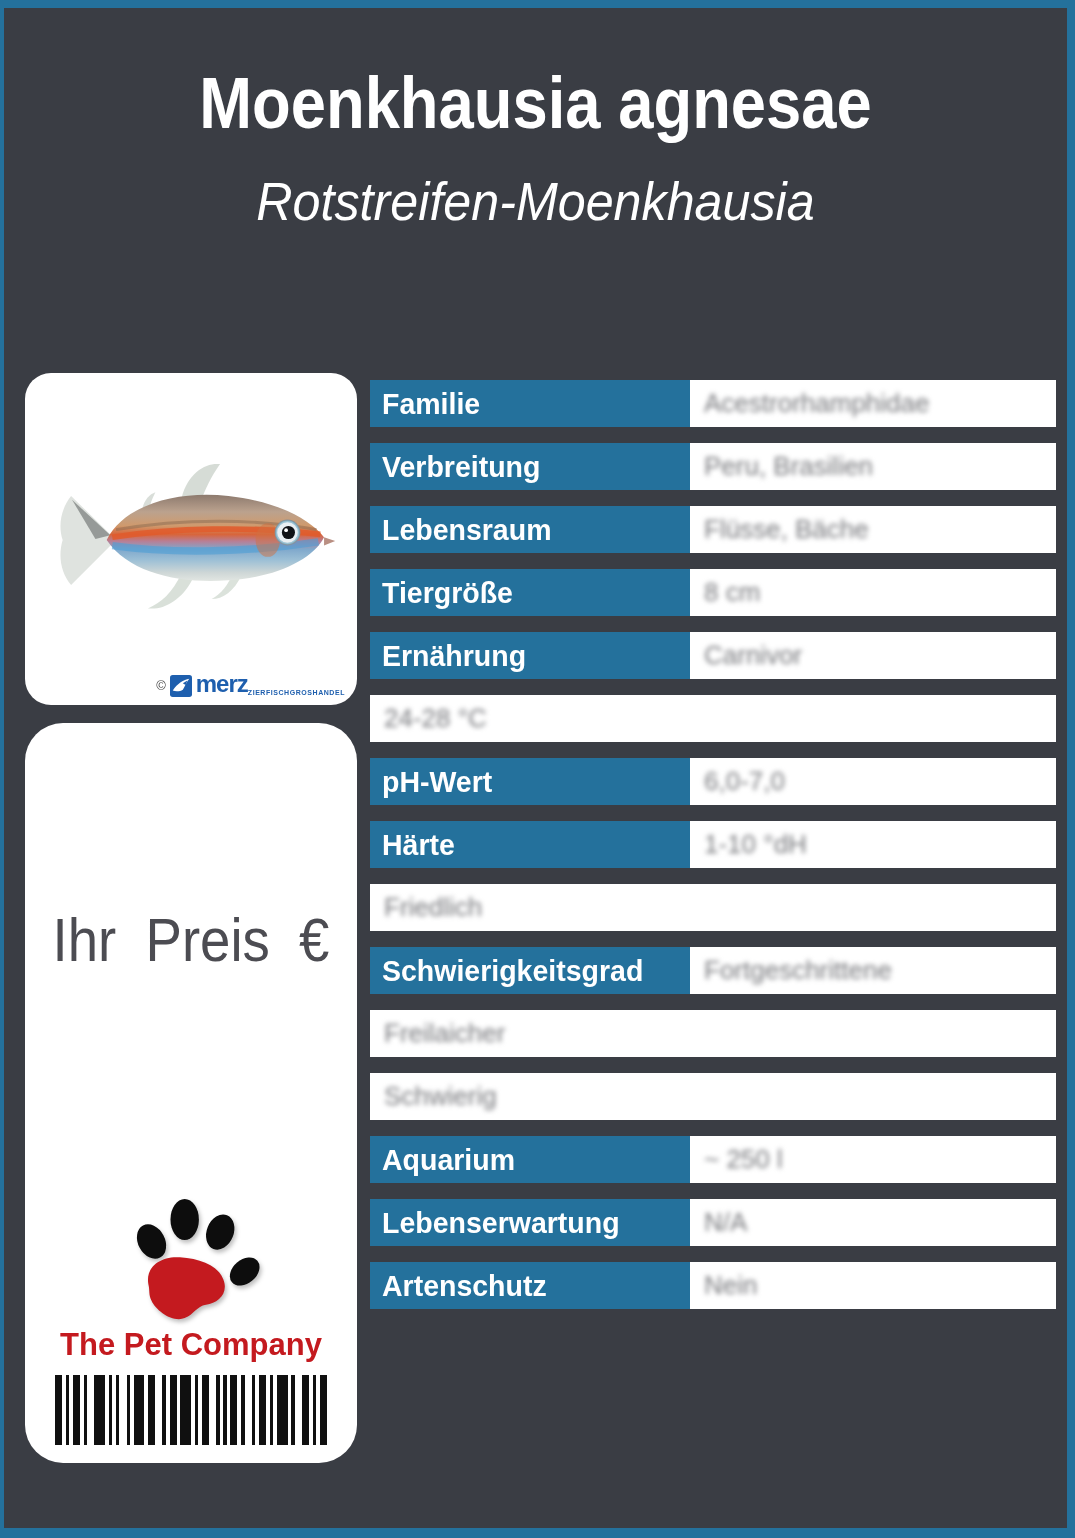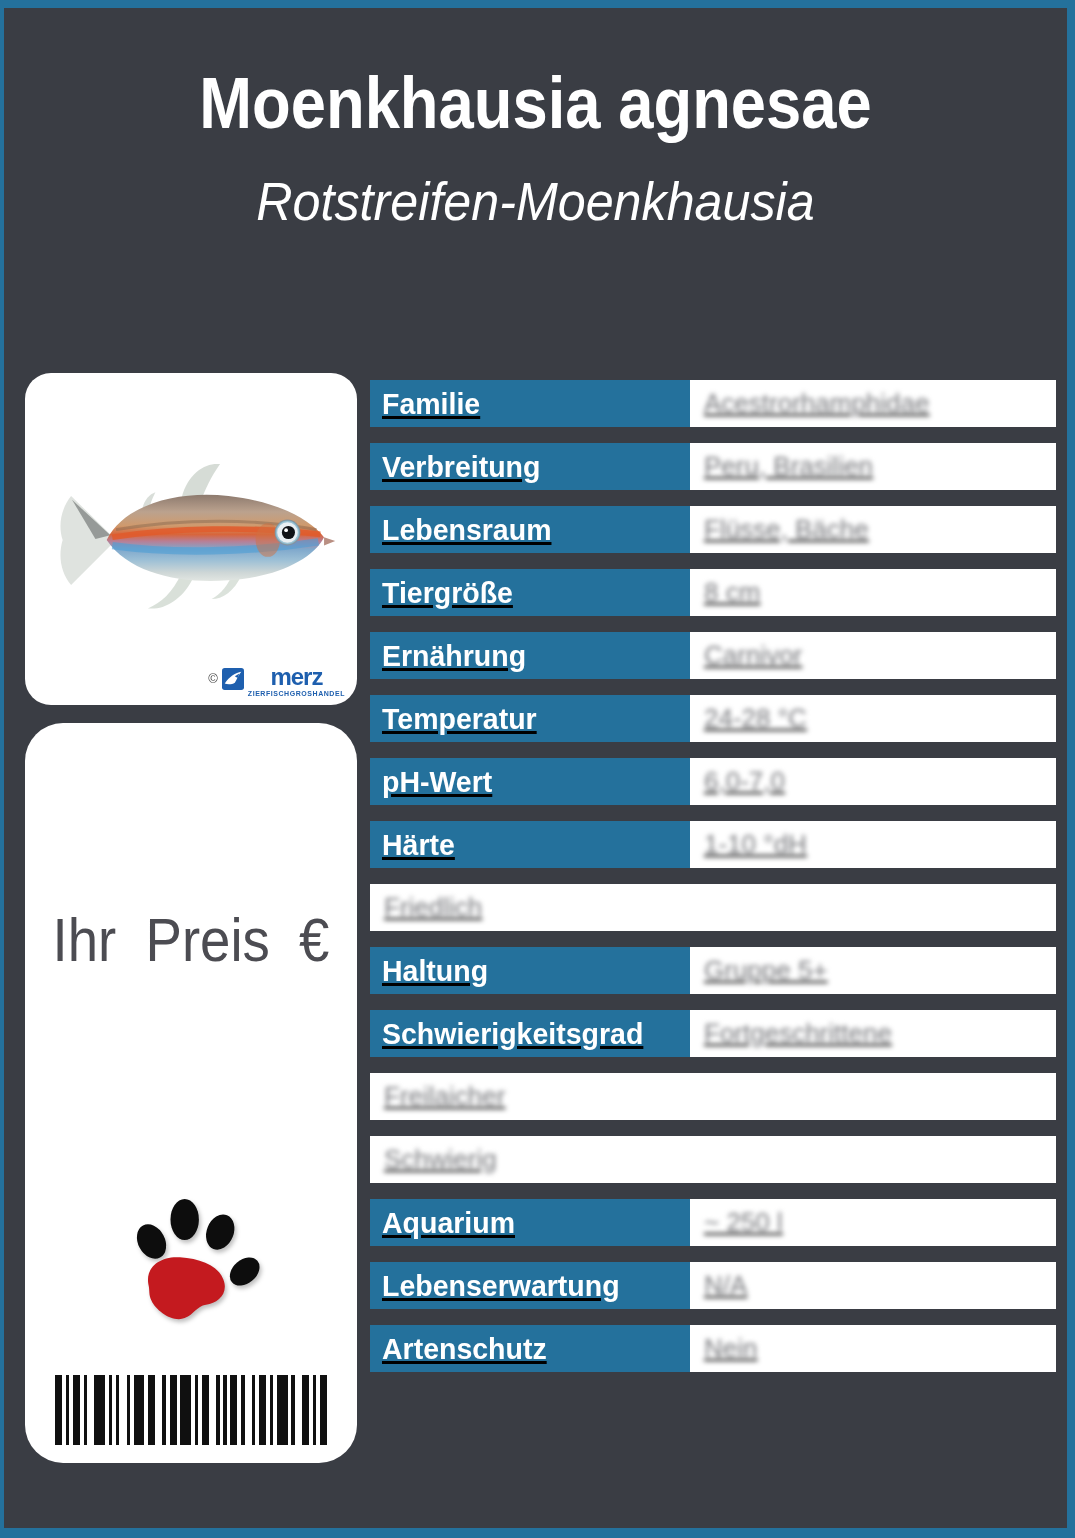--- a/index.html
+++ b/index.html
@@ -36,21 +36,21 @@
     position:absolute;left:21px;top:365px;width:332px;height:332px;
     background:#ffffff;border-radius:26px;
   }
   .fish-svg{position:absolute;left:12px;top:78px;width:308px;height:178px;}
   .credit{
     position:absolute;right:12px;bottom:8px;
     display:flex;align-items:flex-start;gap:4px;
   }
   .copyright{font-size:13px;color:#4a4a4a;margin-top:6px;}
   .merz-badge{width:22px;height:22px;margin-top:3px;}
-  .merz-col{display:flex;flex-direction:column;align-items:center;}
+  .merz-col{display:flex;flex-direction:row;align-items:flex-end;}
   .merz-name{
     color:#1e5fae;font-size:24px;font-weight:700;line-height:1;
     letter-spacing:-1px;
   }
   .merz-sub{
     color:#1e5fae;font-size:7px;font-weight:700;letter-spacing:0.55px;
     margin-top:1px;white-space:nowrap;
   }
 
   
@@ -78,21 +78,21 @@
   }
   .barcode{
     position:absolute;top:652px;left:30px;width:272px;height:70px;
     display:flex;align-items:stretch;
   }
   .bc-bar{background:#101010;}
   .bc-space{background:transparent;}
 
   
   .spec-table{position:absolute;left:366px;top:372px;width:686px;}
-  .spec-row{display:flex;height:47px;margin-bottom:16px;text-decoration:underline;}
+  .spec-row{display:flex;height:47px;margin-bottom:16px;}
   .spec-label{
     width:320px;box-sizing:border-box;flex:none;
     background:#24719c;color:#ffffff;
     font-size:30px;font-weight:700;
     display:flex;align-items:center;padding-left:12px;
     white-space:nowrap;
   }
   .spec-label > span{transform:scaleX(0.95);transform-origin:left center;}
   .spec-value{
     flex:1;background:#ffffff;
@@ -169,20 +169,21 @@
 
   <div class="price-card">
     <div class="price-label">Ihr Preis €</div>
     <svg class="paw-svg" viewBox="0 0 200 190">
       <ellipse cx="50" cy="64" rx="17" ry="23" fill="#0d0d0d" transform="rotate(-28 50 64)"></ellipse>
       <ellipse cx="92" cy="36" rx="18" ry="26" fill="#0d0d0d"></ellipse>
       <ellipse cx="137" cy="52" rx="17" ry="23" fill="#0d0d0d" transform="rotate(22 137 52)"></ellipse>
       <ellipse cx="168" cy="102" rx="15" ry="21" fill="#0d0d0d" transform="rotate(50 168 102)"></ellipse>
       <path d="M46,118 C42,96 62,82 86,84 C112,86 134,94 141,112 C148,130 134,142 119,144 C107,146 104,156 92,161 C77,167 56,152 50,139 C46,131 48,126 46,118 Z" fill="#c41a1f"></path>
     </svg>
+    <div class="company-name">The Pet Company</div>
     <div class="barcode">
         <span class="bc-bar" style="flex-grow: 2;"></span>
         <span class="bc-space" style="flex-grow: 1;"></span>
         <span class="bc-bar" style="flex-grow: 1;"></span>
         <span class="bc-space" style="flex-grow: 1;"></span>
         <span class="bc-bar" style="flex-grow: 2;"></span>
         <span class="bc-space" style="flex-grow: 1;"></span>
         <span class="bc-bar" style="flex-grow: 1;"></span>
         <span class="bc-space" style="flex-grow: 2;"></span>
         <span class="bc-bar" style="flex-grow: 3;"></span>
@@ -268,23 +269,20 @@
     </div>
     <div class="spec-row">
       <div class="spec-label">
           <span>Ernährung</span>
         </div>
       <div class="spec-value">
           <span class="value-text">Carnivor</span>
         </div>
     </div>
     <div class="spec-row">
-      <div class="spec-label">
-          <span>Temperatur</span>
-        </div>
       <div class="spec-value">
           <span class="value-text">24-28 °C</span>
         </div>
     </div>
     <div class="spec-row">
       <div class="spec-label">
           <span>pH-Wert</span>
         </div>
       <div class="spec-value">
           <span class="value-text">6,0-7,0</span>
@@ -298,28 +296,20 @@
           <span class="value-text">1-10 °dH</span>
         </div>
     </div>
     <div class="spec-row">
       <div class="spec-value">
           <span class="value-text">Friedlich</span>
         </div>
     </div>
     <div class="spec-row">
       <div class="spec-label">
-          <span>Haltung</span>
-        </div>
-      <div class="spec-value">
-          <span class="value-text">Gruppe 5+</span>
-        </div>
-    </div>
-    <div class="spec-row">
-      <div class="spec-label">
           <span>Schwierigkeitsgrad</span>
         </div>
       <div class="spec-value">
           <span class="value-text">Fortgeschrittene</span>
         </div>
     </div>
     <div class="spec-row">
       <div class="spec-value">
           <span class="value-text">Freilaicher</span>
         </div>

